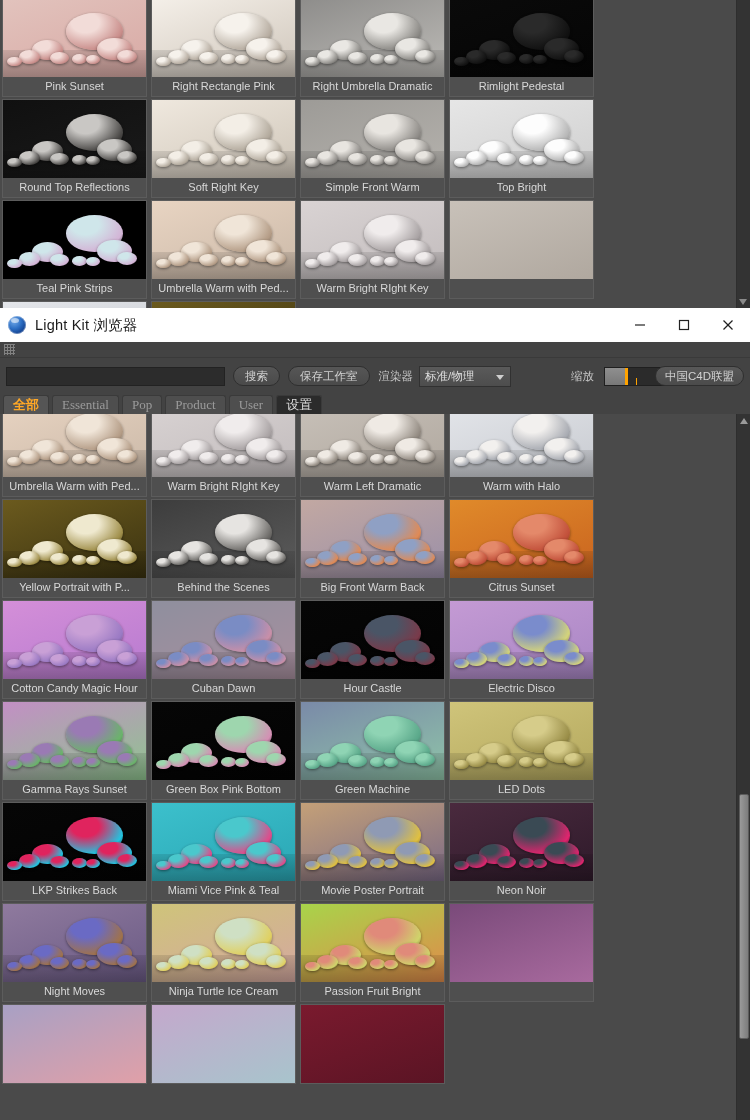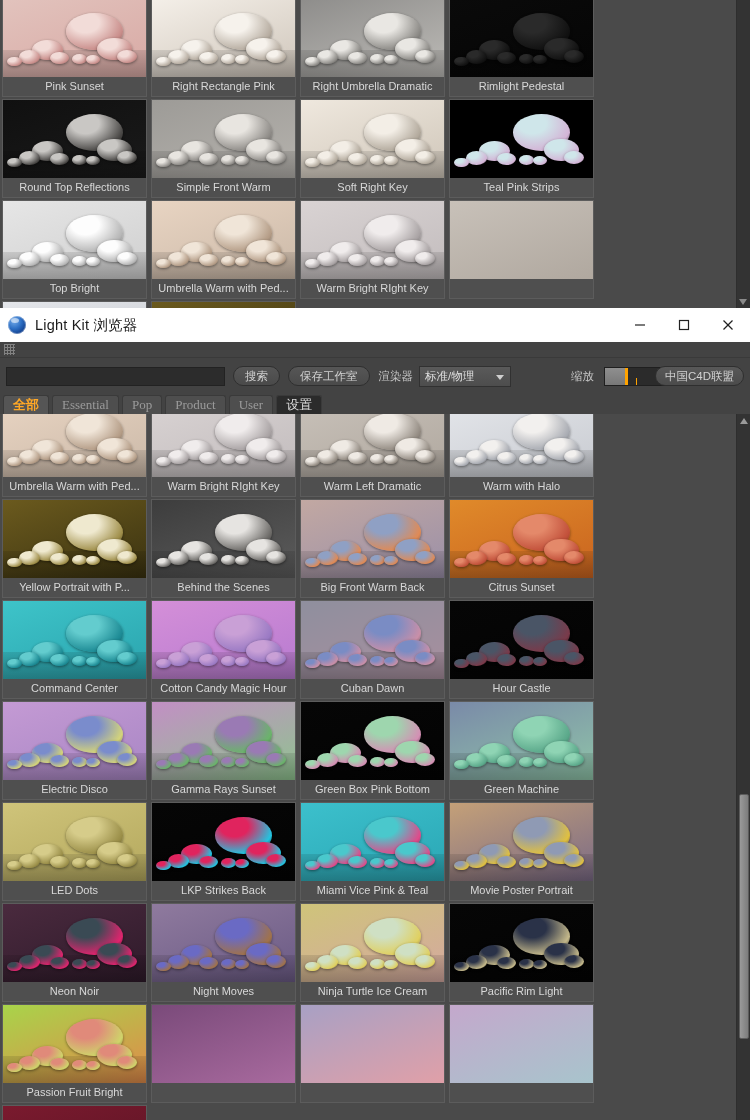--- a/index.html
+++ b/index.html
@@ -302,85 +302,85 @@
             <div class="ball" style="left: 48%; top: 70%; width: 11%; height: 12.98%; background: radial-gradient(at 34% 26%, rgb(201, 199, 196) 0%, rgb(201, 199, 196) 26%, rgb(74, 72, 70) 72%, rgba(0, 0, 0, 0.55) 100%); box-shadow: rgba(0, 0, 0, 0.45) 0px 1px 3px;"></div>
             <div class="ball" style="left: 58%; top: 72%; width: 10%; height: 11.8%; background: radial-gradient(at 34% 26%, rgb(201, 199, 196) 0%, rgb(201, 199, 196) 26%, rgb(74, 72, 70) 72%, rgba(0, 0, 0, 0.55) 100%); box-shadow: rgba(0, 0, 0, 0.45) 0px 1px 3px;"></div>
             <div class="ball" style="left: 80%; top: 66%; width: 14%; height: 16.52%; background: radial-gradient(at 34% 26%, rgb(201, 199, 196) 0%, rgb(201, 199, 196) 26%, rgb(74, 72, 70) 72%, rgba(0, 0, 0, 0.55) 100%); box-shadow: rgba(0, 0, 0, 0.45) 0px 1px 3px;"></div>
             <div class="ball" style="left: 3%; top: 74%; width: 10%; height: 11.8%; background: radial-gradient(at 34% 26%, rgb(201, 199, 196) 0%, rgb(201, 199, 196) 26%, rgb(74, 72, 70) 72%, rgba(0, 0, 0, 0.55) 100%); box-shadow: rgba(0, 0, 0, 0.45) 0px 1px 3px;"></div>
           </div>
         </div>
         <div class="caption">Round Top Reflections</div>
       </div>
       <div class="cell">
         <div class="thumb">
+          <div class="scene" style="background: linear-gradient(160deg, rgb(239, 232, 222) 0%, rgb(207, 198, 185) 100%);">
+            <div class="floor" style="background: linear-gradient(rgba(0, 0, 0, 0.1), rgba(0, 0, 0, 0.3));"></div>
+            <div class="ball" style="left: 44%; top: 18%; width: 40%; height: 47.2%; background: radial-gradient(at 34% 26%, rgb(243, 238, 230) 0%, rgb(243, 238, 230) 26%, rgb(179, 170, 157) 72%, rgba(0, 0, 0, 0.55) 100%); box-shadow: rgba(0, 0, 0, 0.45) 0px 1px 3px;"></div>
+            <div class="ball" style="left: 20%; top: 52%; width: 22%; height: 25.96%; background: radial-gradient(at 34% 26%, rgb(243, 238, 230) 0%, rgb(243, 238, 230) 26%, rgb(179, 170, 157) 72%, rgba(0, 0, 0, 0.55) 100%); box-shadow: rgba(0, 0, 0, 0.45) 0px 1px 3px;"></div>
+            <div class="ball" style="left: 66%; top: 50%; width: 24%; height: 28.32%; background: radial-gradient(at 34% 26%, rgb(243, 238, 230) 0%, rgb(243, 238, 230) 26%, rgb(179, 170, 157) 72%, rgba(0, 0, 0, 0.55) 100%); box-shadow: rgba(0, 0, 0, 0.45) 0px 1px 3px;"></div>
+            <div class="ball" style="left: 11%; top: 66%; width: 15%; height: 17.7%; background: radial-gradient(at 34% 26%, rgb(243, 238, 230) 0%, rgb(243, 238, 230) 26%, rgb(179, 170, 157) 72%, rgba(0, 0, 0, 0.55) 100%); box-shadow: rgba(0, 0, 0, 0.45) 0px 1px 3px;"></div>
+            <div class="ball" style="left: 33%; top: 68%; width: 13%; height: 15.34%; background: radial-gradient(at 34% 26%, rgb(243, 238, 230) 0%, rgb(243, 238, 230) 26%, rgb(179, 170, 157) 72%, rgba(0, 0, 0, 0.55) 100%); box-shadow: rgba(0, 0, 0, 0.45) 0px 1px 3px;"></div>
+            <div class="ball" style="left: 48%; top: 70%; width: 11%; height: 12.98%; background: radial-gradient(at 34% 26%, rgb(243, 238, 230) 0%, rgb(243, 238, 230) 26%, rgb(179, 170, 157) 72%, rgba(0, 0, 0, 0.55) 100%); box-shadow: rgba(0, 0, 0, 0.45) 0px 1px 3px;"></div>
+            <div class="ball" style="left: 58%; top: 72%; width: 10%; height: 11.8%; background: radial-gradient(at 34% 26%, rgb(243, 238, 230) 0%, rgb(243, 238, 230) 26%, rgb(179, 170, 157) 72%, rgba(0, 0, 0, 0.55) 100%); box-shadow: rgba(0, 0, 0, 0.45) 0px 1px 3px;"></div>
+            <div class="ball" style="left: 80%; top: 66%; width: 14%; height: 16.52%; background: radial-gradient(at 34% 26%, rgb(243, 238, 230) 0%, rgb(243, 238, 230) 26%, rgb(179, 170, 157) 72%, rgba(0, 0, 0, 0.55) 100%); box-shadow: rgba(0, 0, 0, 0.45) 0px 1px 3px;"></div>
+            <div class="ball" style="left: 3%; top: 74%; width: 10%; height: 11.8%; background: radial-gradient(at 34% 26%, rgb(243, 238, 230) 0%, rgb(243, 238, 230) 26%, rgb(179, 170, 157) 72%, rgba(0, 0, 0, 0.55) 100%); box-shadow: rgba(0, 0, 0, 0.45) 0px 1px 3px;"></div>
+          </div>
+        </div>
+        <div class="caption">Soft Right Key</div>
+      </div>
+      <div class="cell">
+        <div class="thumb">
           <div class="scene" style="background: linear-gradient(160deg, rgb(157, 155, 151) 0%, rgb(181, 178, 173) 100%);">
             <div class="floor" style="background: linear-gradient(rgba(0, 0, 0, 0.1), rgba(0, 0, 0, 0.3));"></div>
             <div class="ball" style="left: 44%; top: 18%; width: 40%; height: 47.2%; background: radial-gradient(at 34% 26%, rgb(232, 229, 224) 0%, rgb(232, 229, 224) 26%, rgb(143, 140, 136) 72%, rgba(0, 0, 0, 0.55) 100%); box-shadow: rgba(0, 0, 0, 0.45) 0px 1px 3px;"></div>
             <div class="ball" style="left: 20%; top: 52%; width: 22%; height: 25.96%; background: radial-gradient(at 34% 26%, rgb(232, 229, 224) 0%, rgb(232, 229, 224) 26%, rgb(143, 140, 136) 72%, rgba(0, 0, 0, 0.55) 100%); box-shadow: rgba(0, 0, 0, 0.45) 0px 1px 3px;"></div>
             <div class="ball" style="left: 66%; top: 50%; width: 24%; height: 28.32%; background: radial-gradient(at 34% 26%, rgb(232, 229, 224) 0%, rgb(232, 229, 224) 26%, rgb(143, 140, 136) 72%, rgba(0, 0, 0, 0.55) 100%); box-shadow: rgba(0, 0, 0, 0.45) 0px 1px 3px;"></div>
             <div class="ball" style="left: 11%; top: 66%; width: 15%; height: 17.7%; background: radial-gradient(at 34% 26%, rgb(232, 229, 224) 0%, rgb(232, 229, 224) 26%, rgb(143, 140, 136) 72%, rgba(0, 0, 0, 0.55) 100%); box-shadow: rgba(0, 0, 0, 0.45) 0px 1px 3px;"></div>
             <div class="ball" style="left: 33%; top: 68%; width: 13%; height: 15.34%; background: radial-gradient(at 34% 26%, rgb(232, 229, 224) 0%, rgb(232, 229, 224) 26%, rgb(143, 140, 136) 72%, rgba(0, 0, 0, 0.55) 100%); box-shadow: rgba(0, 0, 0, 0.45) 0px 1px 3px;"></div>
             <div class="ball" style="left: 48%; top: 70%; width: 11%; height: 12.98%; background: radial-gradient(at 34% 26%, rgb(232, 229, 224) 0%, rgb(232, 229, 224) 26%, rgb(143, 140, 136) 72%, rgba(0, 0, 0, 0.55) 100%); box-shadow: rgba(0, 0, 0, 0.45) 0px 1px 3px;"></div>
             <div class="ball" style="left: 58%; top: 72%; width: 10%; height: 11.8%; background: radial-gradient(at 34% 26%, rgb(232, 229, 224) 0%, rgb(232, 229, 224) 26%, rgb(143, 140, 136) 72%, rgba(0, 0, 0, 0.55) 100%); box-shadow: rgba(0, 0, 0, 0.45) 0px 1px 3px;"></div>
             <div class="ball" style="left: 80%; top: 66%; width: 14%; height: 16.52%; background: radial-gradient(at 34% 26%, rgb(232, 229, 224) 0%, rgb(232, 229, 224) 26%, rgb(143, 140, 136) 72%, rgba(0, 0, 0, 0.55) 100%); box-shadow: rgba(0, 0, 0, 0.45) 0px 1px 3px;"></div>
             <div class="ball" style="left: 3%; top: 74%; width: 10%; height: 11.8%; background: radial-gradient(at 34% 26%, rgb(232, 229, 224) 0%, rgb(232, 229, 224) 26%, rgb(143, 140, 136) 72%, rgba(0, 0, 0, 0.55) 100%); box-shadow: rgba(0, 0, 0, 0.45) 0px 1px 3px;"></div>
           </div>
         </div>
         <div class="caption">Simple Front Warm</div>
       </div>
       <div class="cell">
         <div class="thumb">
-          <div class="scene" style="background: linear-gradient(160deg, rgb(239, 232, 222) 0%, rgb(207, 198, 185) 100%);">
-            <div class="floor" style="background: linear-gradient(rgba(0, 0, 0, 0.1), rgba(0, 0, 0, 0.3));"></div>
-            <div class="ball" style="left: 44%; top: 18%; width: 40%; height: 47.2%; background: radial-gradient(at 34% 26%, rgb(243, 238, 230) 0%, rgb(243, 238, 230) 26%, rgb(179, 170, 157) 72%, rgba(0, 0, 0, 0.55) 100%); box-shadow: rgba(0, 0, 0, 0.45) 0px 1px 3px;"></div>
-            <div class="ball" style="left: 20%; top: 52%; width: 22%; height: 25.96%; background: radial-gradient(at 34% 26%, rgb(243, 238, 230) 0%, rgb(243, 238, 230) 26%, rgb(179, 170, 157) 72%, rgba(0, 0, 0, 0.55) 100%); box-shadow: rgba(0, 0, 0, 0.45) 0px 1px 3px;"></div>
-            <div class="ball" style="left: 66%; top: 50%; width: 24%; height: 28.32%; background: radial-gradient(at 34% 26%, rgb(243, 238, 230) 0%, rgb(243, 238, 230) 26%, rgb(179, 170, 157) 72%, rgba(0, 0, 0, 0.55) 100%); box-shadow: rgba(0, 0, 0, 0.45) 0px 1px 3px;"></div>
-            <div class="ball" style="left: 11%; top: 66%; width: 15%; height: 17.7%; background: radial-gradient(at 34% 26%, rgb(243, 238, 230) 0%, rgb(243, 238, 230) 26%, rgb(179, 170, 157) 72%, rgba(0, 0, 0, 0.55) 100%); box-shadow: rgba(0, 0, 0, 0.45) 0px 1px 3px;"></div>
-            <div class="ball" style="left: 33%; top: 68%; width: 13%; height: 15.34%; background: radial-gradient(at 34% 26%, rgb(243, 238, 230) 0%, rgb(243, 238, 230) 26%, rgb(179, 170, 157) 72%, rgba(0, 0, 0, 0.55) 100%); box-shadow: rgba(0, 0, 0, 0.45) 0px 1px 3px;"></div>
-            <div class="ball" style="left: 48%; top: 70%; width: 11%; height: 12.98%; background: radial-gradient(at 34% 26%, rgb(243, 238, 230) 0%, rgb(243, 238, 230) 26%, rgb(179, 170, 157) 72%, rgba(0, 0, 0, 0.55) 100%); box-shadow: rgba(0, 0, 0, 0.45) 0px 1px 3px;"></div>
-            <div class="ball" style="left: 58%; top: 72%; width: 10%; height: 11.8%; background: radial-gradient(at 34% 26%, rgb(243, 238, 230) 0%, rgb(243, 238, 230) 26%, rgb(179, 170, 157) 72%, rgba(0, 0, 0, 0.55) 100%); box-shadow: rgba(0, 0, 0, 0.45) 0px 1px 3px;"></div>
-            <div class="ball" style="left: 80%; top: 66%; width: 14%; height: 16.52%; background: radial-gradient(at 34% 26%, rgb(243, 238, 230) 0%, rgb(243, 238, 230) 26%, rgb(179, 170, 157) 72%, rgba(0, 0, 0, 0.55) 100%); box-shadow: rgba(0, 0, 0, 0.45) 0px 1px 3px;"></div>
-            <div class="ball" style="left: 3%; top: 74%; width: 10%; height: 11.8%; background: radial-gradient(at 34% 26%, rgb(243, 238, 230) 0%, rgb(243, 238, 230) 26%, rgb(179, 170, 157) 72%, rgba(0, 0, 0, 0.55) 100%); box-shadow: rgba(0, 0, 0, 0.45) 0px 1px 3px;"></div>
-          </div>
-        </div>
-        <div class="caption">Soft Right Key</div>
+          <div class="scene" style="background: linear-gradient(160deg, rgb(230, 230, 230) 0%, rgb(207, 207, 207) 100%);">
+            <div class="floor" style="background: linear-gradient(rgba(0, 0, 0, 0.1), rgba(0, 0, 0, 0.3));"></div>
+            <div class="ball" style="left: 44%; top: 18%; width: 40%; height: 47.2%; background: radial-gradient(at 34% 26%, rgb(253, 253, 253) 0%, rgb(253, 253, 253) 26%, rgb(182, 182, 182) 72%, rgba(0, 0, 0, 0.55) 100%); box-shadow: rgba(0, 0, 0, 0.45) 0px 1px 3px;"></div>
+            <div class="ball" style="left: 20%; top: 52%; width: 22%; height: 25.96%; background: radial-gradient(at 34% 26%, rgb(253, 253, 253) 0%, rgb(253, 253, 253) 26%, rgb(182, 182, 182) 72%, rgba(0, 0, 0, 0.55) 100%); box-shadow: rgba(0, 0, 0, 0.45) 0px 1px 3px;"></div>
+            <div class="ball" style="left: 66%; top: 50%; width: 24%; height: 28.32%; background: radial-gradient(at 34% 26%, rgb(253, 253, 253) 0%, rgb(253, 253, 253) 26%, rgb(182, 182, 182) 72%, rgba(0, 0, 0, 0.55) 100%); box-shadow: rgba(0, 0, 0, 0.45) 0px 1px 3px;"></div>
+            <div class="ball" style="left: 11%; top: 66%; width: 15%; height: 17.7%; background: radial-gradient(at 34% 26%, rgb(253, 253, 253) 0%, rgb(253, 253, 253) 26%, rgb(182, 182, 182) 72%, rgba(0, 0, 0, 0.55) 100%); box-shadow: rgba(0, 0, 0, 0.45) 0px 1px 3px;"></div>
+            <div class="ball" style="left: 33%; top: 68%; width: 13%; height: 15.34%; background: radial-gradient(at 34% 26%, rgb(253, 253, 253) 0%, rgb(253, 253, 253) 26%, rgb(182, 182, 182) 72%, rgba(0, 0, 0, 0.55) 100%); box-shadow: rgba(0, 0, 0, 0.45) 0px 1px 3px;"></div>
+            <div class="ball" style="left: 48%; top: 70%; width: 11%; height: 12.98%; background: radial-gradient(at 34% 26%, rgb(253, 253, 253) 0%, rgb(253, 253, 253) 26%, rgb(182, 182, 182) 72%, rgba(0, 0, 0, 0.55) 100%); box-shadow: rgba(0, 0, 0, 0.45) 0px 1px 3px;"></div>
+            <div class="ball" style="left: 58%; top: 72%; width: 10%; height: 11.8%; background: radial-gradient(at 34% 26%, rgb(253, 253, 253) 0%, rgb(253, 253, 253) 26%, rgb(182, 182, 182) 72%, rgba(0, 0, 0, 0.55) 100%); box-shadow: rgba(0, 0, 0, 0.45) 0px 1px 3px;"></div>
+            <div class="ball" style="left: 80%; top: 66%; width: 14%; height: 16.52%; background: radial-gradient(at 34% 26%, rgb(253, 253, 253) 0%, rgb(253, 253, 253) 26%, rgb(182, 182, 182) 72%, rgba(0, 0, 0, 0.55) 100%); box-shadow: rgba(0, 0, 0, 0.45) 0px 1px 3px;"></div>
+            <div class="ball" style="left: 3%; top: 74%; width: 10%; height: 11.8%; background: radial-gradient(at 34% 26%, rgb(253, 253, 253) 0%, rgb(253, 253, 253) 26%, rgb(182, 182, 182) 72%, rgba(0, 0, 0, 0.55) 100%); box-shadow: rgba(0, 0, 0, 0.45) 0px 1px 3px;"></div>
+          </div>
+        </div>
+        <div class="caption">Top Bright</div>
       </div>
       <div class="cell">
         <div class="thumb">
           <div class="scene" style="background: linear-gradient(160deg, rgb(0, 0, 0) 0%, rgb(0, 0, 0) 100%);">
             <div class="floor" style="background: linear-gradient(rgba(0, 0, 0, 0.1), rgba(0, 0, 0, 0.3));"></div>
             <div class="ball" style="left: 44%; top: 18%; width: 40%; height: 47.2%; background: radial-gradient(at 34% 26%, rgb(207, 230, 234) 0%, rgb(207, 230, 234) 26%, rgb(211, 180, 214) 72%, rgba(0, 0, 0, 0.55) 100%); box-shadow: rgba(0, 0, 0, 0.45) 0px 1px 3px;"></div>
             <div class="ball" style="left: 20%; top: 52%; width: 22%; height: 25.96%; background: radial-gradient(at 34% 26%, rgb(207, 230, 234) 0%, rgb(207, 230, 234) 26%, rgb(211, 180, 214) 72%, rgba(0, 0, 0, 0.55) 100%); box-shadow: rgba(0, 0, 0, 0.45) 0px 1px 3px;"></div>
             <div class="ball" style="left: 66%; top: 50%; width: 24%; height: 28.32%; background: radial-gradient(at 34% 26%, rgb(207, 230, 234) 0%, rgb(207, 230, 234) 26%, rgb(211, 180, 214) 72%, rgba(0, 0, 0, 0.55) 100%); box-shadow: rgba(0, 0, 0, 0.45) 0px 1px 3px;"></div>
             <div class="ball" style="left: 11%; top: 66%; width: 15%; height: 17.7%; background: radial-gradient(at 34% 26%, rgb(207, 230, 234) 0%, rgb(207, 230, 234) 26%, rgb(211, 180, 214) 72%, rgba(0, 0, 0, 0.55) 100%); box-shadow: rgba(0, 0, 0, 0.45) 0px 1px 3px;"></div>
             <div class="ball" style="left: 33%; top: 68%; width: 13%; height: 15.34%; background: radial-gradient(at 34% 26%, rgb(207, 230, 234) 0%, rgb(207, 230, 234) 26%, rgb(211, 180, 214) 72%, rgba(0, 0, 0, 0.55) 100%); box-shadow: rgba(0, 0, 0, 0.45) 0px 1px 3px;"></div>
             <div class="ball" style="left: 48%; top: 70%; width: 11%; height: 12.98%; background: radial-gradient(at 34% 26%, rgb(207, 230, 234) 0%, rgb(207, 230, 234) 26%, rgb(211, 180, 214) 72%, rgba(0, 0, 0, 0.55) 100%); box-shadow: rgba(0, 0, 0, 0.45) 0px 1px 3px;"></div>
             <div class="ball" style="left: 58%; top: 72%; width: 10%; height: 11.8%; background: radial-gradient(at 34% 26%, rgb(207, 230, 234) 0%, rgb(207, 230, 234) 26%, rgb(211, 180, 214) 72%, rgba(0, 0, 0, 0.55) 100%); box-shadow: rgba(0, 0, 0, 0.45) 0px 1px 3px;"></div>
             <div class="ball" style="left: 80%; top: 66%; width: 14%; height: 16.52%; background: radial-gradient(at 34% 26%, rgb(207, 230, 234) 0%, rgb(207, 230, 234) 26%, rgb(211, 180, 214) 72%, rgba(0, 0, 0, 0.55) 100%); box-shadow: rgba(0, 0, 0, 0.45) 0px 1px 3px;"></div>
             <div class="ball" style="left: 3%; top: 74%; width: 10%; height: 11.8%; background: radial-gradient(at 34% 26%, rgb(207, 230, 234) 0%, rgb(207, 230, 234) 26%, rgb(211, 180, 214) 72%, rgba(0, 0, 0, 0.55) 100%); box-shadow: rgba(0, 0, 0, 0.45) 0px 1px 3px;"></div>
           </div>
         </div>
         <div class="caption">Teal Pink Strips</div>
-      </div>
-      <div class="cell">
-        <div class="thumb">
-          <div class="scene" style="background: linear-gradient(160deg, rgb(230, 230, 230) 0%, rgb(207, 207, 207) 100%);">
-            <div class="floor" style="background: linear-gradient(rgba(0, 0, 0, 0.1), rgba(0, 0, 0, 0.3));"></div>
-            <div class="ball" style="left: 44%; top: 18%; width: 40%; height: 47.2%; background: radial-gradient(at 34% 26%, rgb(253, 253, 253) 0%, rgb(253, 253, 253) 26%, rgb(182, 182, 182) 72%, rgba(0, 0, 0, 0.55) 100%); box-shadow: rgba(0, 0, 0, 0.45) 0px 1px 3px;"></div>
-            <div class="ball" style="left: 20%; top: 52%; width: 22%; height: 25.96%; background: radial-gradient(at 34% 26%, rgb(253, 253, 253) 0%, rgb(253, 253, 253) 26%, rgb(182, 182, 182) 72%, rgba(0, 0, 0, 0.55) 100%); box-shadow: rgba(0, 0, 0, 0.45) 0px 1px 3px;"></div>
-            <div class="ball" style="left: 66%; top: 50%; width: 24%; height: 28.32%; background: radial-gradient(at 34% 26%, rgb(253, 253, 253) 0%, rgb(253, 253, 253) 26%, rgb(182, 182, 182) 72%, rgba(0, 0, 0, 0.55) 100%); box-shadow: rgba(0, 0, 0, 0.45) 0px 1px 3px;"></div>
-            <div class="ball" style="left: 11%; top: 66%; width: 15%; height: 17.7%; background: radial-gradient(at 34% 26%, rgb(253, 253, 253) 0%, rgb(253, 253, 253) 26%, rgb(182, 182, 182) 72%, rgba(0, 0, 0, 0.55) 100%); box-shadow: rgba(0, 0, 0, 0.45) 0px 1px 3px;"></div>
-            <div class="ball" style="left: 33%; top: 68%; width: 13%; height: 15.34%; background: radial-gradient(at 34% 26%, rgb(253, 253, 253) 0%, rgb(253, 253, 253) 26%, rgb(182, 182, 182) 72%, rgba(0, 0, 0, 0.55) 100%); box-shadow: rgba(0, 0, 0, 0.45) 0px 1px 3px;"></div>
-            <div class="ball" style="left: 48%; top: 70%; width: 11%; height: 12.98%; background: radial-gradient(at 34% 26%, rgb(253, 253, 253) 0%, rgb(253, 253, 253) 26%, rgb(182, 182, 182) 72%, rgba(0, 0, 0, 0.55) 100%); box-shadow: rgba(0, 0, 0, 0.45) 0px 1px 3px;"></div>
-            <div class="ball" style="left: 58%; top: 72%; width: 10%; height: 11.8%; background: radial-gradient(at 34% 26%, rgb(253, 253, 253) 0%, rgb(253, 253, 253) 26%, rgb(182, 182, 182) 72%, rgba(0, 0, 0, 0.55) 100%); box-shadow: rgba(0, 0, 0, 0.45) 0px 1px 3px;"></div>
-            <div class="ball" style="left: 80%; top: 66%; width: 14%; height: 16.52%; background: radial-gradient(at 34% 26%, rgb(253, 253, 253) 0%, rgb(253, 253, 253) 26%, rgb(182, 182, 182) 72%, rgba(0, 0, 0, 0.55) 100%); box-shadow: rgba(0, 0, 0, 0.45) 0px 1px 3px;"></div>
-            <div class="ball" style="left: 3%; top: 74%; width: 10%; height: 11.8%; background: radial-gradient(at 34% 26%, rgb(253, 253, 253) 0%, rgb(253, 253, 253) 26%, rgb(182, 182, 182) 72%, rgba(0, 0, 0, 0.55) 100%); box-shadow: rgba(0, 0, 0, 0.45) 0px 1px 3px;"></div>
-          </div>
-        </div>
-        <div class="caption">Top Bright</div>
       </div>
       <div class="cell">
         <div class="thumb">
           <div class="scene" style="background: linear-gradient(160deg, rgb(232, 212, 194) 0%, rgb(203, 185, 168) 100%);">
             <div class="floor" style="background: linear-gradient(rgba(0, 0, 0, 0.1), rgba(0, 0, 0, 0.3));"></div>
             <div class="ball" style="left: 44%; top: 18%; width: 40%; height: 47.2%; background: radial-gradient(at 34% 26%, rgb(240, 229, 216) 0%, rgb(240, 229, 216) 26%, rgb(180, 156, 134) 72%, rgba(0, 0, 0, 0.55) 100%); box-shadow: rgba(0, 0, 0, 0.45) 0px 1px 3px;"></div>
             <div class="ball" style="left: 20%; top: 52%; width: 22%; height: 25.96%; background: radial-gradient(at 34% 26%, rgb(240, 229, 216) 0%, rgb(240, 229, 216) 26%, rgb(180, 156, 134) 72%, rgba(0, 0, 0, 0.55) 100%); box-shadow: rgba(0, 0, 0, 0.45) 0px 1px 3px;"></div>
             <div class="ball" style="left: 66%; top: 50%; width: 24%; height: 28.32%; background: radial-gradient(at 34% 26%, rgb(240, 229, 216) 0%, rgb(240, 229, 216) 26%, rgb(180, 156, 134) 72%, rgba(0, 0, 0, 0.55) 100%); box-shadow: rgba(0, 0, 0, 0.45) 0px 1px 3px;"></div>
             <div class="ball" style="left: 11%; top: 66%; width: 15%; height: 17.7%; background: radial-gradient(at 34% 26%, rgb(240, 229, 216) 0%, rgb(240, 229, 216) 26%, rgb(180, 156, 134) 72%, rgba(0, 0, 0, 0.55) 100%); box-shadow: rgba(0, 0, 0, 0.45) 0px 1px 3px;"></div>
             <div class="ball" style="left: 33%; top: 68%; width: 13%; height: 15.34%; background: radial-gradient(at 34% 26%, rgb(240, 229, 216) 0%, rgb(240, 229, 216) 26%, rgb(180, 156, 134) 72%, rgba(0, 0, 0, 0.55) 100%); box-shadow: rgba(0, 0, 0, 0.45) 0px 1px 3px;"></div>
@@ -619,37 +619,20 @@
               <div class="ball" style="left: 48%; top: 70%; width: 11%; height: 12.98%; background: radial-gradient(at 34% 26%, rgb(228, 137, 106) 0%, rgb(228, 137, 106) 26%, rgb(194, 80, 58) 72%, rgba(0, 0, 0, 0.55) 100%); box-shadow: rgba(0, 0, 0, 0.45) 0px 1px 3px;"></div>
               <div class="ball" style="left: 58%; top: 72%; width: 10%; height: 11.8%; background: radial-gradient(at 34% 26%, rgb(228, 137, 106) 0%, rgb(228, 137, 106) 26%, rgb(194, 80, 58) 72%, rgba(0, 0, 0, 0.55) 100%); box-shadow: rgba(0, 0, 0, 0.45) 0px 1px 3px;"></div>
               <div class="ball" style="left: 80%; top: 66%; width: 14%; height: 16.52%; background: radial-gradient(at 34% 26%, rgb(228, 137, 106) 0%, rgb(228, 137, 106) 26%, rgb(194, 80, 58) 72%, rgba(0, 0, 0, 0.55) 100%); box-shadow: rgba(0, 0, 0, 0.45) 0px 1px 3px;"></div>
               <div class="ball" style="left: 3%; top: 74%; width: 10%; height: 11.8%; background: radial-gradient(at 34% 26%, rgb(228, 137, 106) 0%, rgb(228, 137, 106) 26%, rgb(194, 80, 58) 72%, rgba(0, 0, 0, 0.55) 100%); box-shadow: rgba(0, 0, 0, 0.45) 0px 1px 3px;"></div>
             </div>
           </div>
           <div class="caption">Citrus Sunset</div>
         </div>
         <div class="cell">
           <div class="thumb">
-            <div class="scene" style="background: linear-gradient(160deg, rgb(62, 196, 201) 0%, rgb(42, 163, 173) 100%);">
-              <div class="floor" style="background: linear-gradient(rgba(0, 0, 0, 0.1), rgba(0, 0, 0, 0.3));"></div>
-              <div class="ball" style="left: 44%; top: 18%; width: 40%; height: 47.2%; background: radial-gradient(at 34% 26%, rgb(99, 204, 206) 0%, rgb(99, 204, 206) 26%, rgb(28, 138, 148) 72%, rgba(0, 0, 0, 0.55) 100%); box-shadow: rgba(0, 0, 0, 0.45) 0px 1px 3px;"></div>
-              <div class="ball" style="left: 20%; top: 52%; width: 22%; height: 25.96%; background: radial-gradient(at 34% 26%, rgb(99, 204, 206) 0%, rgb(99, 204, 206) 26%, rgb(28, 138, 148) 72%, rgba(0, 0, 0, 0.55) 100%); box-shadow: rgba(0, 0, 0, 0.45) 0px 1px 3px;"></div>
-              <div class="ball" style="left: 66%; top: 50%; width: 24%; height: 28.32%; background: radial-gradient(at 34% 26%, rgb(99, 204, 206) 0%, rgb(99, 204, 206) 26%, rgb(28, 138, 148) 72%, rgba(0, 0, 0, 0.55) 100%); box-shadow: rgba(0, 0, 0, 0.45) 0px 1px 3px;"></div>
-              <div class="ball" style="left: 11%; top: 66%; width: 15%; height: 17.7%; background: radial-gradient(at 34% 26%, rgb(99, 204, 206) 0%, rgb(99, 204, 206) 26%, rgb(28, 138, 148) 72%, rgba(0, 0, 0, 0.55) 100%); box-shadow: rgba(0, 0, 0, 0.45) 0px 1px 3px;"></div>
-              <div class="ball" style="left: 33%; top: 68%; width: 13%; height: 15.34%; background: radial-gradient(at 34% 26%, rgb(99, 204, 206) 0%, rgb(99, 204, 206) 26%, rgb(28, 138, 148) 72%, rgba(0, 0, 0, 0.55) 100%); box-shadow: rgba(0, 0, 0, 0.45) 0px 1px 3px;"></div>
-              <div class="ball" style="left: 48%; top: 70%; width: 11%; height: 12.98%; background: radial-gradient(at 34% 26%, rgb(99, 204, 206) 0%, rgb(99, 204, 206) 26%, rgb(28, 138, 148) 72%, rgba(0, 0, 0, 0.55) 100%); box-shadow: rgba(0, 0, 0, 0.45) 0px 1px 3px;"></div>
-              <div class="ball" style="left: 58%; top: 72%; width: 10%; height: 11.8%; background: radial-gradient(at 34% 26%, rgb(99, 204, 206) 0%, rgb(99, 204, 206) 26%, rgb(28, 138, 148) 72%, rgba(0, 0, 0, 0.55) 100%); box-shadow: rgba(0, 0, 0, 0.45) 0px 1px 3px;"></div>
-              <div class="ball" style="left: 80%; top: 66%; width: 14%; height: 16.52%; background: radial-gradient(at 34% 26%, rgb(99, 204, 206) 0%, rgb(99, 204, 206) 26%, rgb(28, 138, 148) 72%, rgba(0, 0, 0, 0.55) 100%); box-shadow: rgba(0, 0, 0, 0.45) 0px 1px 3px;"></div>
-              <div class="ball" style="left: 3%; top: 74%; width: 10%; height: 11.8%; background: radial-gradient(at 34% 26%, rgb(99, 204, 206) 0%, rgb(99, 204, 206) 26%, rgb(28, 138, 148) 72%, rgba(0, 0, 0, 0.55) 100%); box-shadow: rgba(0, 0, 0, 0.45) 0px 1px 3px;"></div>
-            </div>
-          </div>
-          <div class="caption">Command Center</div>
-        </div>
-        <div class="cell">
-          <div class="thumb">
             <div class="scene" style="background: linear-gradient(160deg, rgb(212, 143, 216) 0%, rgb(183, 122, 208) 100%);">
               <div class="floor" style="background: linear-gradient(rgba(0, 0, 0, 0.1), rgba(0, 0, 0, 0.3));"></div>
               <div class="ball" style="left: 44%; top: 18%; width: 40%; height: 47.2%; background: radial-gradient(at 34% 26%, rgb(201, 160, 214) 0%, rgb(201, 160, 214) 26%, rgb(154, 122, 196) 72%, rgba(0, 0, 0, 0.55) 100%); box-shadow: rgba(0, 0, 0, 0.45) 0px 1px 3px;"></div>
               <div class="ball" style="left: 20%; top: 52%; width: 22%; height: 25.96%; background: radial-gradient(at 34% 26%, rgb(201, 160, 214) 0%, rgb(201, 160, 214) 26%, rgb(154, 122, 196) 72%, rgba(0, 0, 0, 0.55) 100%); box-shadow: rgba(0, 0, 0, 0.45) 0px 1px 3px;"></div>
               <div class="ball" style="left: 66%; top: 50%; width: 24%; height: 28.32%; background: radial-gradient(at 34% 26%, rgb(201, 160, 214) 0%, rgb(201, 160, 214) 26%, rgb(154, 122, 196) 72%, rgba(0, 0, 0, 0.55) 100%); box-shadow: rgba(0, 0, 0, 0.45) 0px 1px 3px;"></div>
               <div class="ball" style="left: 11%; top: 66%; width: 15%; height: 17.7%; background: radial-gradient(at 34% 26%, rgb(201, 160, 214) 0%, rgb(201, 160, 214) 26%, rgb(154, 122, 196) 72%, rgba(0, 0, 0, 0.55) 100%); box-shadow: rgba(0, 0, 0, 0.45) 0px 1px 3px;"></div>
               <div class="ball" style="left: 33%; top: 68%; width: 13%; height: 15.34%; background: radial-gradient(at 34% 26%, rgb(201, 160, 214) 0%, rgb(201, 160, 214) 26%, rgb(154, 122, 196) 72%, rgba(0, 0, 0, 0.55) 100%); box-shadow: rgba(0, 0, 0, 0.45) 0px 1px 3px;"></div>
               <div class="ball" style="left: 48%; top: 70%; width: 11%; height: 12.98%; background: radial-gradient(at 34% 26%, rgb(201, 160, 214) 0%, rgb(201, 160, 214) 26%, rgb(154, 122, 196) 72%, rgba(0, 0, 0, 0.55) 100%); box-shadow: rgba(0, 0, 0, 0.45) 0px 1px 3px;"></div>
               <div class="ball" style="left: 58%; top: 72%; width: 10%; height: 11.8%; background: radial-gradient(at 34% 26%, rgb(201, 160, 214) 0%, rgb(201, 160, 214) 26%, rgb(154, 122, 196) 72%, rgba(0, 0, 0, 0.55) 100%); box-shadow: rgba(0, 0, 0, 0.45) 0px 1px 3px;"></div>
               <div class="ball" style="left: 80%; top: 66%; width: 14%; height: 16.52%; background: radial-gradient(at 34% 26%, rgb(201, 160, 214) 0%, rgb(201, 160, 214) 26%, rgb(154, 122, 196) 72%, rgba(0, 0, 0, 0.55) 100%); box-shadow: rgba(0, 0, 0, 0.45) 0px 1px 3px;"></div>
@@ -874,37 +857,20 @@
               <div class="ball" style="left: 48%; top: 70%; width: 11%; height: 12.98%; background: radial-gradient(at 34% 26%, rgb(207, 224, 196) 0%, rgb(207, 224, 196) 26%, rgb(224, 208, 96) 72%, rgba(0, 0, 0, 0.55) 100%); box-shadow: rgba(0, 0, 0, 0.45) 0px 1px 3px;"></div>
               <div class="ball" style="left: 58%; top: 72%; width: 10%; height: 11.8%; background: radial-gradient(at 34% 26%, rgb(207, 224, 196) 0%, rgb(207, 224, 196) 26%, rgb(224, 208, 96) 72%, rgba(0, 0, 0, 0.55) 100%); box-shadow: rgba(0, 0, 0, 0.45) 0px 1px 3px;"></div>
               <div class="ball" style="left: 80%; top: 66%; width: 14%; height: 16.52%; background: radial-gradient(at 34% 26%, rgb(207, 224, 196) 0%, rgb(207, 224, 196) 26%, rgb(224, 208, 96) 72%, rgba(0, 0, 0, 0.55) 100%); box-shadow: rgba(0, 0, 0, 0.45) 0px 1px 3px;"></div>
               <div class="ball" style="left: 3%; top: 74%; width: 10%; height: 11.8%; background: radial-gradient(at 34% 26%, rgb(207, 224, 196) 0%, rgb(207, 224, 196) 26%, rgb(224, 208, 96) 72%, rgba(0, 0, 0, 0.55) 100%); box-shadow: rgba(0, 0, 0, 0.45) 0px 1px 3px;"></div>
             </div>
           </div>
           <div class="caption">Ninja Turtle Ice Cream</div>
         </div>
         <div class="cell">
           <div class="thumb">
-            <div class="scene" style="background: linear-gradient(160deg, rgb(6, 6, 6) 0%, rgb(3, 3, 3) 100%);">
-              <div class="floor" style="background: linear-gradient(rgba(0, 0, 0, 0.1), rgba(0, 0, 0, 0.3));"></div>
-              <div class="ball" style="left: 44%; top: 18%; width: 40%; height: 47.2%; background: radial-gradient(at 34% 26%, rgb(42, 50, 72) 0%, rgb(42, 50, 72) 26%, rgb(196, 184, 138) 72%, rgba(0, 0, 0, 0.55) 100%); box-shadow: rgba(0, 0, 0, 0.45) 0px 1px 3px;"></div>
-              <div class="ball" style="left: 20%; top: 52%; width: 22%; height: 25.96%; background: radial-gradient(at 34% 26%, rgb(42, 50, 72) 0%, rgb(42, 50, 72) 26%, rgb(196, 184, 138) 72%, rgba(0, 0, 0, 0.55) 100%); box-shadow: rgba(0, 0, 0, 0.45) 0px 1px 3px;"></div>
-              <div class="ball" style="left: 66%; top: 50%; width: 24%; height: 28.32%; background: radial-gradient(at 34% 26%, rgb(42, 50, 72) 0%, rgb(42, 50, 72) 26%, rgb(196, 184, 138) 72%, rgba(0, 0, 0, 0.55) 100%); box-shadow: rgba(0, 0, 0, 0.45) 0px 1px 3px;"></div>
-              <div class="ball" style="left: 11%; top: 66%; width: 15%; height: 17.7%; background: radial-gradient(at 34% 26%, rgb(42, 50, 72) 0%, rgb(42, 50, 72) 26%, rgb(196, 184, 138) 72%, rgba(0, 0, 0, 0.55) 100%); box-shadow: rgba(0, 0, 0, 0.45) 0px 1px 3px;"></div>
-              <div class="ball" style="left: 33%; top: 68%; width: 13%; height: 15.34%; background: radial-gradient(at 34% 26%, rgb(42, 50, 72) 0%, rgb(42, 50, 72) 26%, rgb(196, 184, 138) 72%, rgba(0, 0, 0, 0.55) 100%); box-shadow: rgba(0, 0, 0, 0.45) 0px 1px 3px;"></div>
-              <div class="ball" style="left: 48%; top: 70%; width: 11%; height: 12.98%; background: radial-gradient(at 34% 26%, rgb(42, 50, 72) 0%, rgb(42, 50, 72) 26%, rgb(196, 184, 138) 72%, rgba(0, 0, 0, 0.55) 100%); box-shadow: rgba(0, 0, 0, 0.45) 0px 1px 3px;"></div>
-              <div class="ball" style="left: 58%; top: 72%; width: 10%; height: 11.8%; background: radial-gradient(at 34% 26%, rgb(42, 50, 72) 0%, rgb(42, 50, 72) 26%, rgb(196, 184, 138) 72%, rgba(0, 0, 0, 0.55) 100%); box-shadow: rgba(0, 0, 0, 0.45) 0px 1px 3px;"></div>
-              <div class="ball" style="left: 80%; top: 66%; width: 14%; height: 16.52%; background: radial-gradient(at 34% 26%, rgb(42, 50, 72) 0%, rgb(42, 50, 72) 26%, rgb(196, 184, 138) 72%, rgba(0, 0, 0, 0.55) 100%); box-shadow: rgba(0, 0, 0, 0.45) 0px 1px 3px;"></div>
-              <div class="ball" style="left: 3%; top: 74%; width: 10%; height: 11.8%; background: radial-gradient(at 34% 26%, rgb(42, 50, 72) 0%, rgb(42, 50, 72) 26%, rgb(196, 184, 138) 72%, rgba(0, 0, 0, 0.55) 100%); box-shadow: rgba(0, 0, 0, 0.45) 0px 1px 3px;"></div>
-            </div>
-          </div>
-          <div class="caption">Pacific Rim Light</div>
-        </div>
-        <div class="cell">
-          <div class="thumb">
             <div class="scene" style="background: linear-gradient(160deg, rgb(168, 212, 74) 0%, rgb(224, 138, 74) 100%);">
               <div class="floor" style="background: linear-gradient(rgba(0, 0, 0, 0.1), rgba(0, 0, 0, 0.3));"></div>
               <div class="ball" style="left: 44%; top: 18%; width: 40%; height: 47.2%; background: radial-gradient(at 34% 26%, rgb(224, 138, 122) 0%, rgb(224, 138, 122) 26%, rgb(207, 212, 106) 72%, rgba(0, 0, 0, 0.55) 100%); box-shadow: rgba(0, 0, 0, 0.45) 0px 1px 3px;"></div>
               <div class="ball" style="left: 20%; top: 52%; width: 22%; height: 25.96%; background: radial-gradient(at 34% 26%, rgb(224, 138, 122) 0%, rgb(224, 138, 122) 26%, rgb(207, 212, 106) 72%, rgba(0, 0, 0, 0.55) 100%); box-shadow: rgba(0, 0, 0, 0.45) 0px 1px 3px;"></div>
               <div class="ball" style="left: 66%; top: 50%; width: 24%; height: 28.32%; background: radial-gradient(at 34% 26%, rgb(224, 138, 122) 0%, rgb(224, 138, 122) 26%, rgb(207, 212, 106) 72%, rgba(0, 0, 0, 0.55) 100%); box-shadow: rgba(0, 0, 0, 0.45) 0px 1px 3px;"></div>
               <div class="ball" style="left: 11%; top: 66%; width: 15%; height: 17.7%; background: radial-gradient(at 34% 26%, rgb(224, 138, 122) 0%, rgb(224, 138, 122) 26%, rgb(207, 212, 106) 72%, rgba(0, 0, 0, 0.55) 100%); box-shadow: rgba(0, 0, 0, 0.45) 0px 1px 3px;"></div>
               <div class="ball" style="left: 33%; top: 68%; width: 13%; height: 15.34%; background: radial-gradient(at 34% 26%, rgb(224, 138, 122) 0%, rgb(224, 138, 122) 26%, rgb(207, 212, 106) 72%, rgba(0, 0, 0, 0.55) 100%); box-shadow: rgba(0, 0, 0, 0.45) 0px 1px 3px;"></div>
               <div class="ball" style="left: 48%; top: 70%; width: 11%; height: 12.98%; background: radial-gradient(at 34% 26%, rgb(224, 138, 122) 0%, rgb(224, 138, 122) 26%, rgb(207, 212, 106) 72%, rgba(0, 0, 0, 0.55) 100%); box-shadow: rgba(0, 0, 0, 0.45) 0px 1px 3px;"></div>
               <div class="ball" style="left: 58%; top: 72%; width: 10%; height: 11.8%; background: radial-gradient(at 34% 26%, rgb(224, 138, 122) 0%, rgb(224, 138, 122) 26%, rgb(207, 212, 106) 72%, rgba(0, 0, 0, 0.55) 100%); box-shadow: rgba(0, 0, 0, 0.45) 0px 1px 3px;"></div>
               <div class="ball" style="left: 80%; top: 66%; width: 14%; height: 16.52%; background: radial-gradient(at 34% 26%, rgb(224, 138, 122) 0%, rgb(224, 138, 122) 26%, rgb(207, 212, 106) 72%, rgba(0, 0, 0, 0.55) 100%); box-shadow: rgba(0, 0, 0, 0.45) 0px 1px 3px;"></div>

